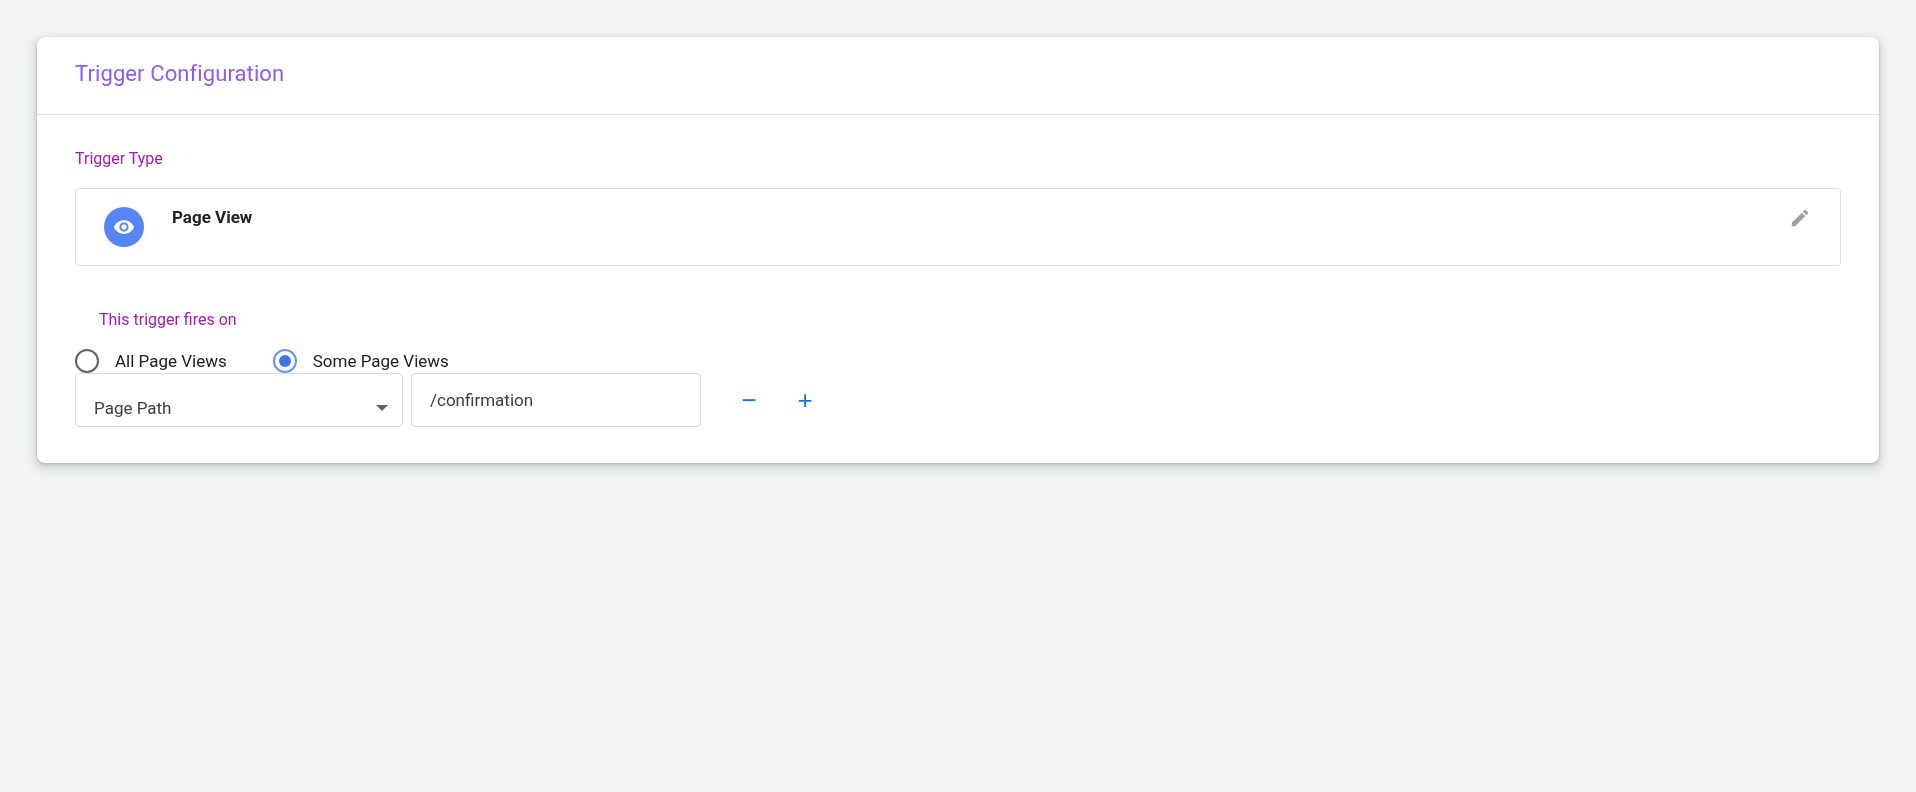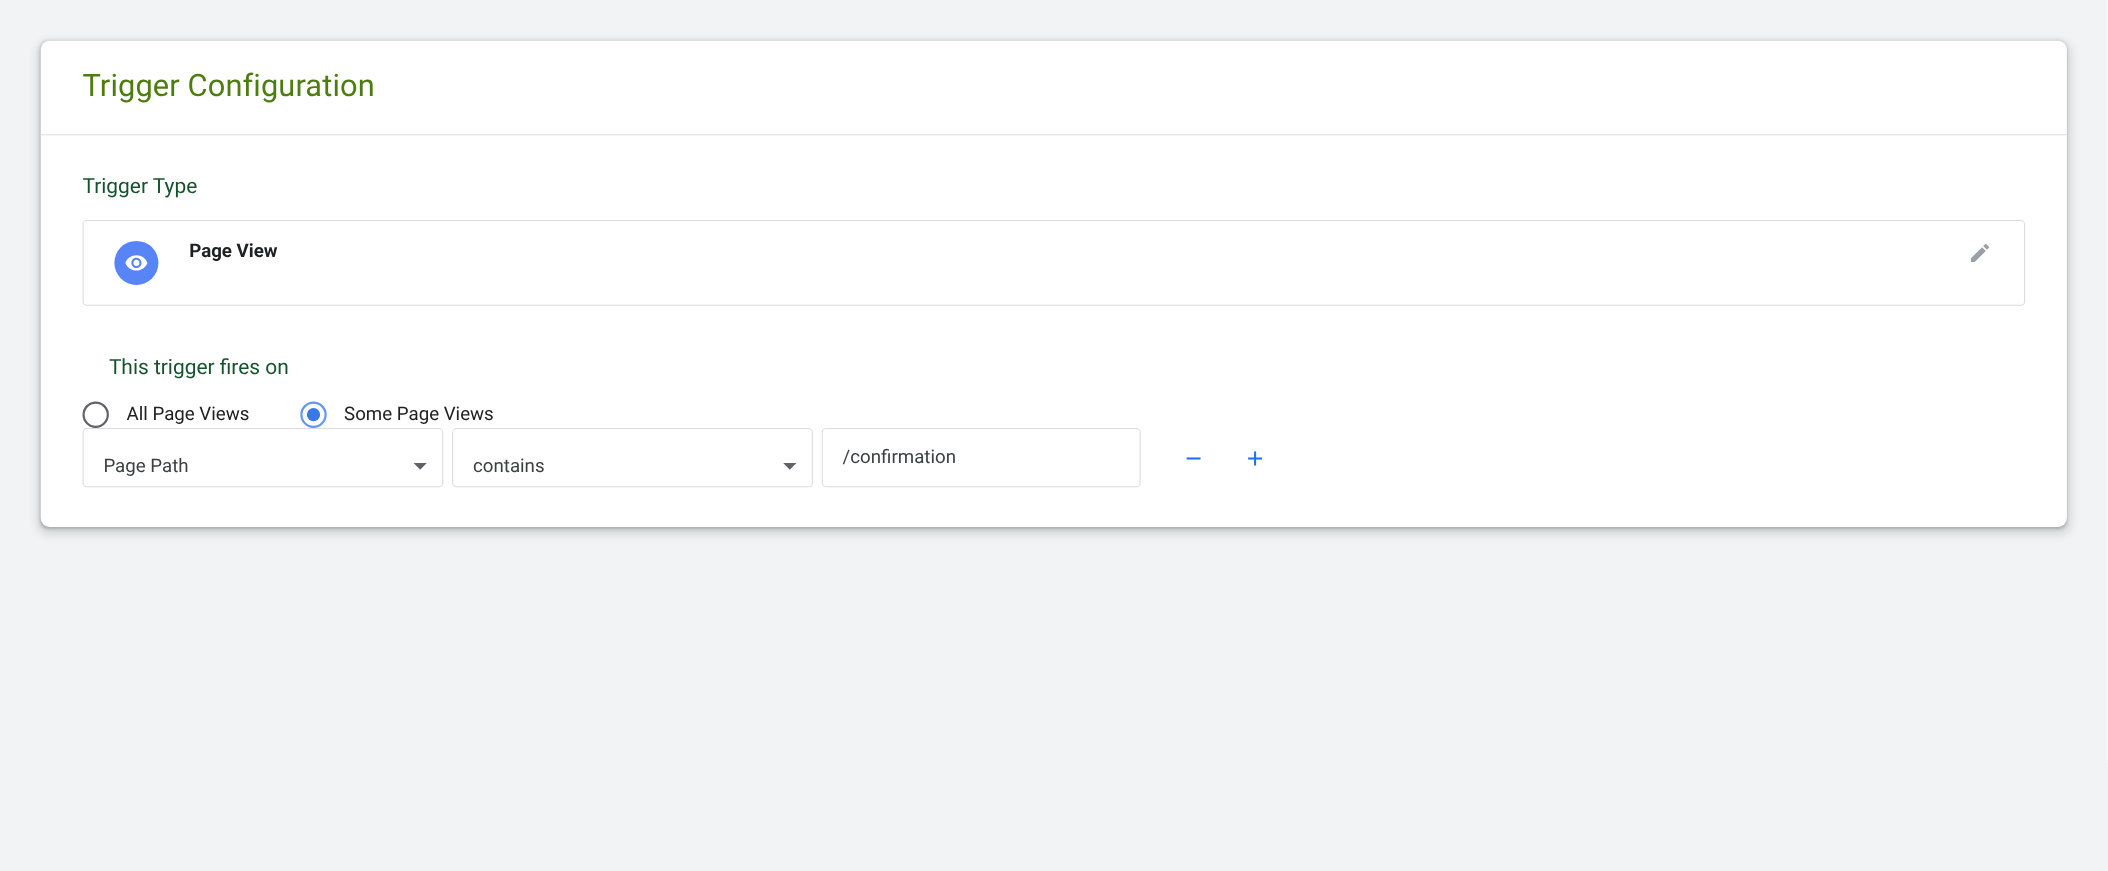--- a/index.html
+++ b/index.html
@@ -13,31 +13,31 @@
       background: #fff;
       border-radius: 8px;
       box-shadow: 0 1px 3px rgba(60,64,67,.3), 0 4px 8px 3px rgba(60,64,67,.15);
       overflow: hidden;
     }
     .card-header {
       padding: 24px 38px 28px;
       border-bottom: 1px solid #e0e0e0;
     }
     .card-title {
-      font-size: 28px;
+      font-size: 22px;
       font-weight: 400;
-      color: #4d7c0f;
+      color: #8b5cf6;
       letter-spacing: 0.1px;
     }
     .card-body {
       padding: 34px 38px 36px;
     }
     .section-label {
-      font-size: 19px;
-      color: #14532d;
+      font-size: 16px;
+      color: #a21caf;
       margin-bottom: 20px;
       display: block;
     }
     .section-label.mt {
       margin-top: 44px;
       margin-left: 24px;
     }
     .trigger-type-row {
       display: flex;
       align-items: flex-start;
@@ -211,24 +211,20 @@
         <span class="radio-label">Some Page Views</span>
       </div>
     </div>
 
 
     <div class="condition-row">
       <div class="select-box">
         <span class="select-text">Page Path</span>
         <span class="caret"></span>
       </div>
-      <div class="select-box">
-        <span class="select-text">contains</span>
-        <span class="caret"></span>
-      </div>
       <input type="text" class="text-input" value="/confirmation" style="">
       <button class="icon-btn minus">
         <span>−</span>
       </button>
       <button class="icon-btn">
         <span>+</span>
       </button>
     </div>
 
   </div>

